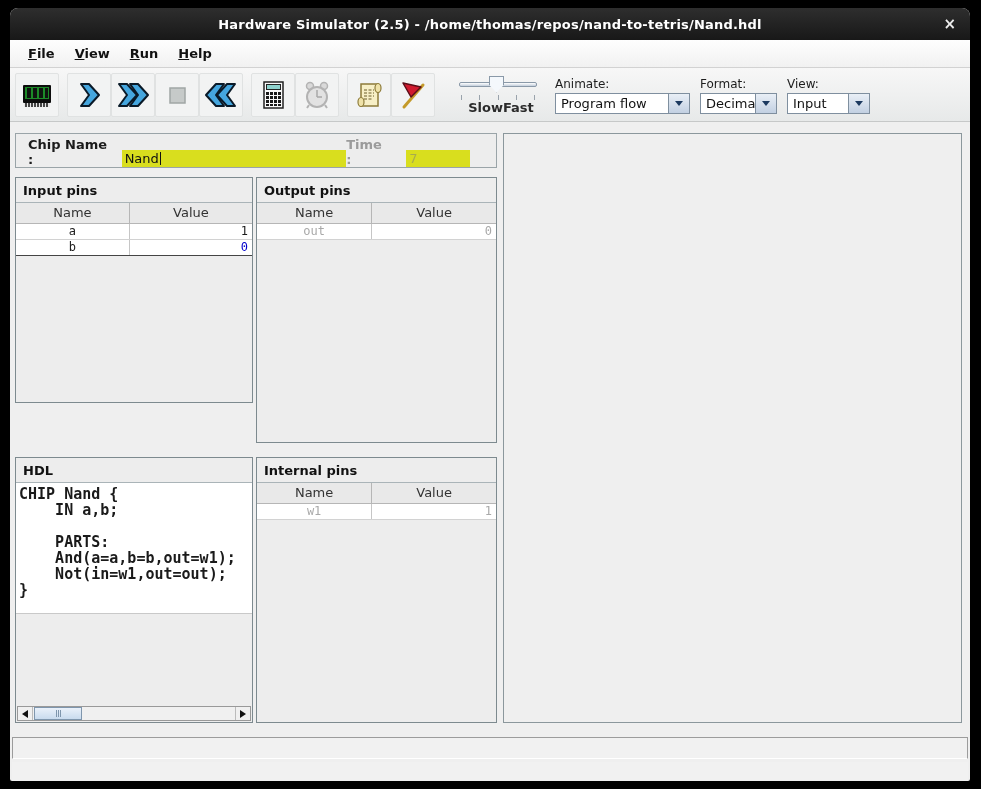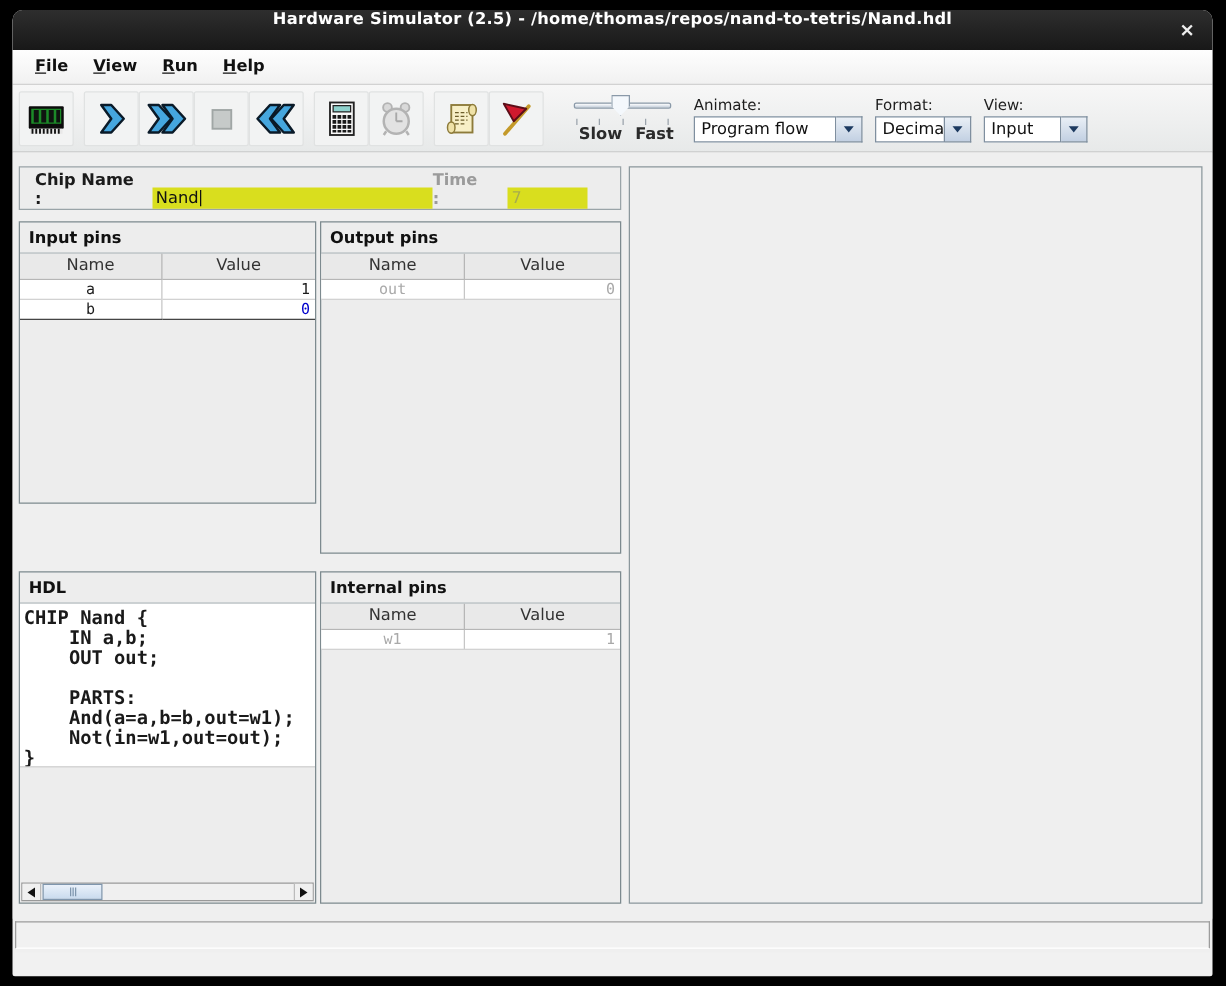--- a/index.html
+++ b/index.html
@@ -3,21 +3,21 @@
 <meta charset="utf-8">
 <style>
   * { margin:0; padding:0; box-sizing:border-box; }
   html,body { width:981px; height:789px; background:#000; overflow:hidden;
               font-family:"DejaVu Sans","Liberation Sans",sans-serif; }
   .window { position:absolute; left:10px; top:8px; width:960px; height:773px;
             background:#efefef; border-radius:8px 8px 2px 2px; overflow:hidden; }
 
   
   .titlebar { height:32px; background:linear-gradient(#2e2e2e,#181818); display:flex;
-              align-items:flex-start; justify-content:center; position:relative; }
+              align-items:center; justify-content:center; position:relative; }
   .title-text { color:#fff; font-weight:bold; font-size:13px; letter-spacing:.2px; }
   .close-btn { position:absolute; right:14px; top:7px; color:#eee; font-size:15px;
                font-weight:bold; cursor:default; line-height:18px; }
 
   
   .menubar { height:28px; background:linear-gradient(#fefefe,#f1f1f1);
              border-bottom:1px solid #d2d2d2; display:flex; align-items:center; padding-left:8px;font-weight:bold; }
   .menu-item { display:inline-block; font-size:13px; color:#111; padding:4px 10px; }
   .menu-item::first-letter { text-decoration:underline; }
 
@@ -30,21 +30,21 @@
   .tool-btn svg { display:block; }
 
   
   .slider { width:82px; margin:0 16px 0 14px; position:relative; height:44px; }
   .slider-track { position:absolute; left:2px; right:2px; top:9px; height:5px;
                   background:linear-gradient(#ffffff,#c3cedb); border:1px solid #8a99a8; border-radius:2px; }
   .slider-thumb { position:absolute; left:32px; top:3px; width:15px; height:17px; background:#f4f8fc;
                   border:1px solid #8a99a8; clip-path:polygon(0 0,100% 0,100% 55%,50% 100%,0 55%); }
   .slider-ticks { position:absolute; top:22px; left:4px; right:4px; display:flex; justify-content:space-between; }
   .slider-ticks i { width:1px; height:5px; background:#9aa3ac; }
-  .slider-labels { position:absolute; bottom:2px; left:6px; right:0; display:flex; justify-content:space-between; }
+  .slider-labels { position:absolute; bottom:2px; left:6px; right:0; display:flex; justify-content:center; }
   .slider-labels span { font-size:13px; font-weight:bold; color:#2b2b2b; }
 
   
   .combos { display:flex; gap:10px; align-items:flex-start; padding-top:2px; }
   .combo-wrap label { display:block; font-size:12px; color:#1d1d1d; margin-bottom:2px; }
   .combo { display:flex; }
   .combo-text { background:#fff; border:1px solid #7f8f9f; font-size:13px; color:#111;
                 padding:2px 5px 3px; height:21px; white-space:nowrap; overflow:hidden; }
   .combo-wrap:nth-child(1) .combo-text { width:114px; }
   .combo-wrap:nth-child(2) .combo-text { width:56px; }
@@ -301,21 +301,20 @@
           </tr>
         </tbody>
       </table>
     </div>
 
     <div class="panel hdl-panel">
       <div class="panel-title">HDL</div>
       <div class="code-box">
         <div class="code-line">CHIP Nand {</div>
         <div class="code-line">    IN a,b;</div>
-        <div class="code-line">    OUT out;</div>
         <div class="code-line"></div>
         <div class="code-line">    PARTS:</div>
         <div class="code-line">    And(a=a,b=b,out=w1);</div>
         <div class="code-line">    Not(in=w1,out=out);</div>
         <div class="code-line">}</div>
       </div>
       <div class="hscroll">
         <div class="sb-btn left">
             <div class="tri-left"></div>
           </div>

